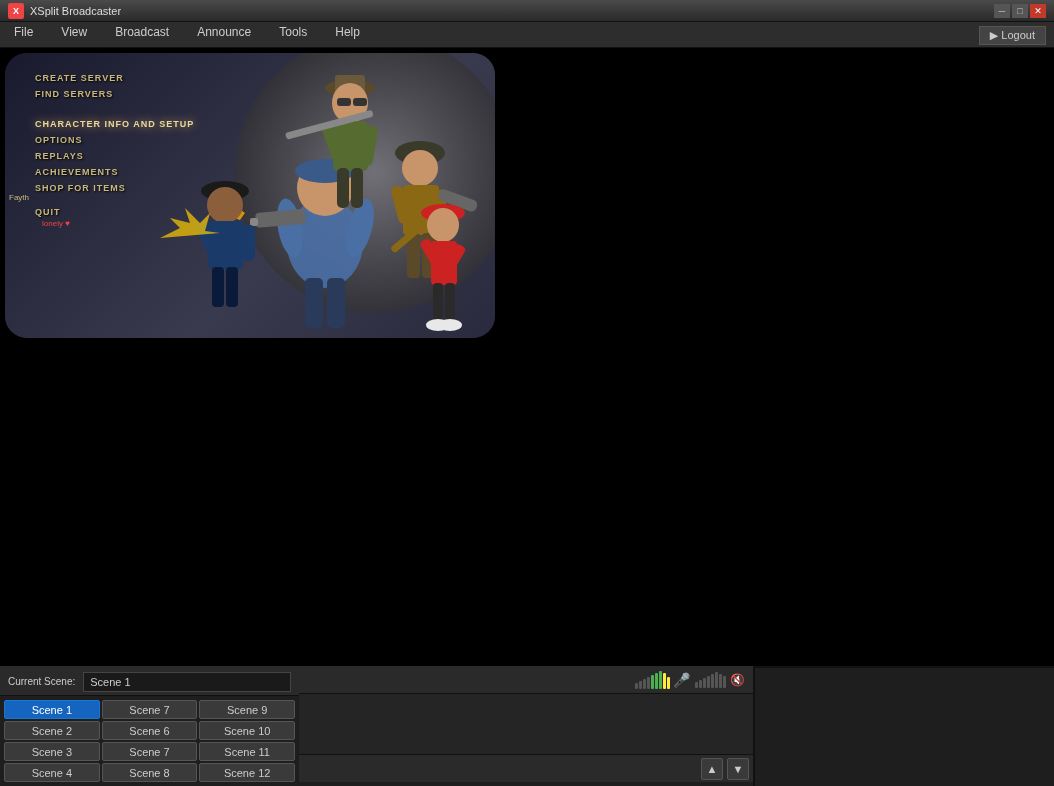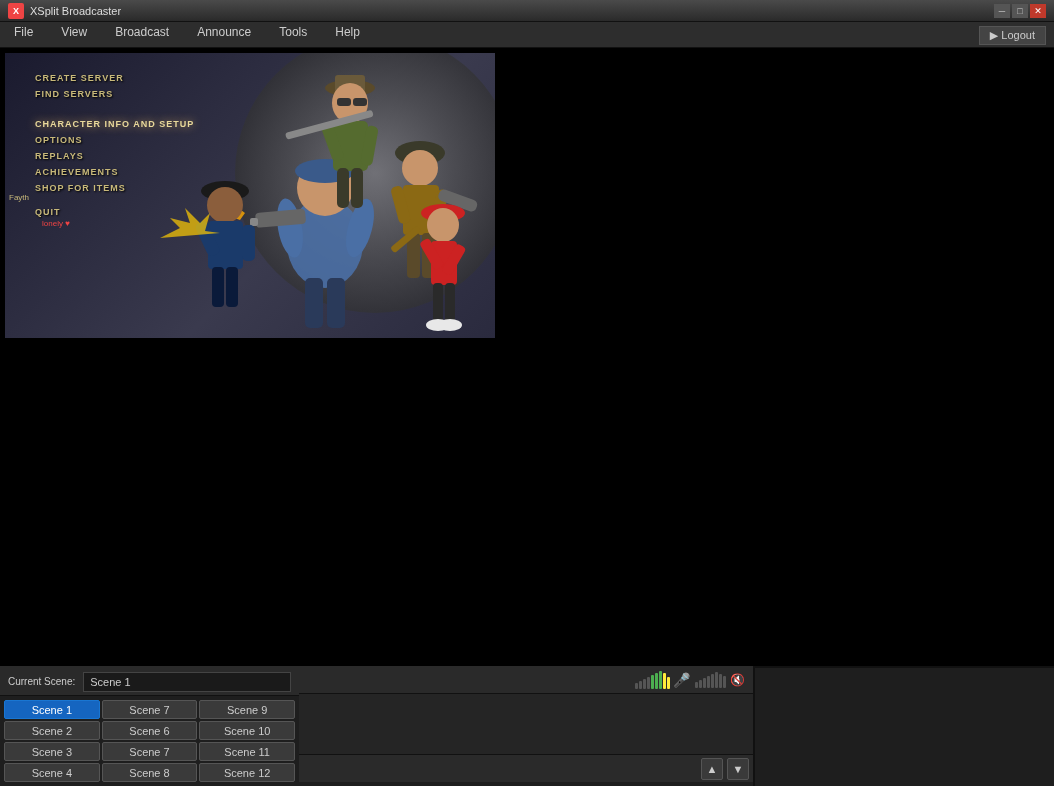--- a/index.html
+++ b/index.html
@@ -127,20 +127,21 @@
 
     
     #game-preview {
       position: absolute;
       top: 5px;
       left: 5px;
       width: 490px;
       height: 285px;
       background: #1a1a2e;
       overflow: hidden;
+      border-radius: 22px;
     }
 
     
     .tf2-bg {
       width: 100%;
       height: 100%;
       background: linear-gradient(135deg, #1a1a2e 0%, #2a2a3e 30%, #3a3a4e 60%, #2a2a3e 100%);
       position: relative;
       overflow: hidden;
     }

